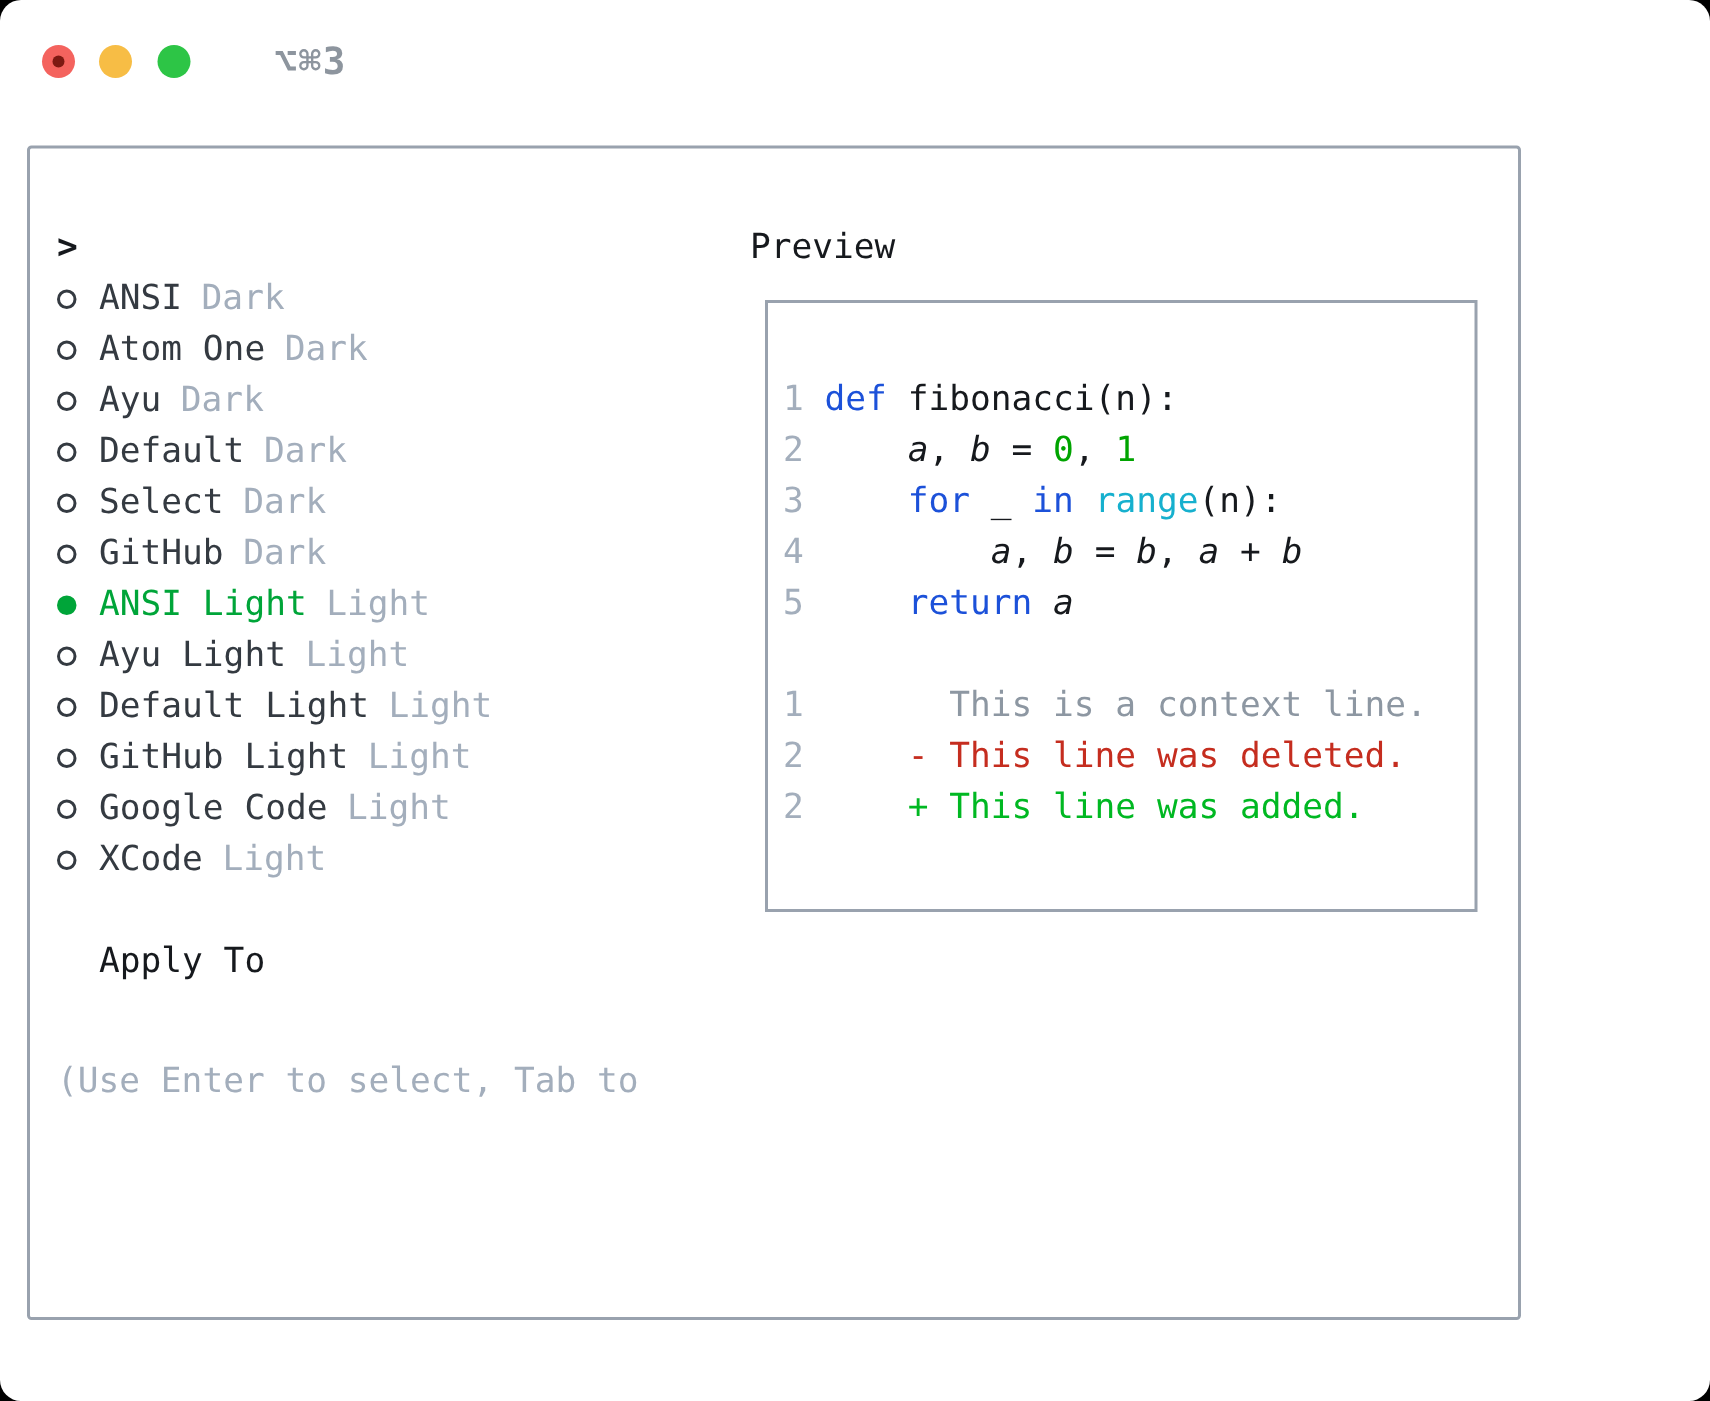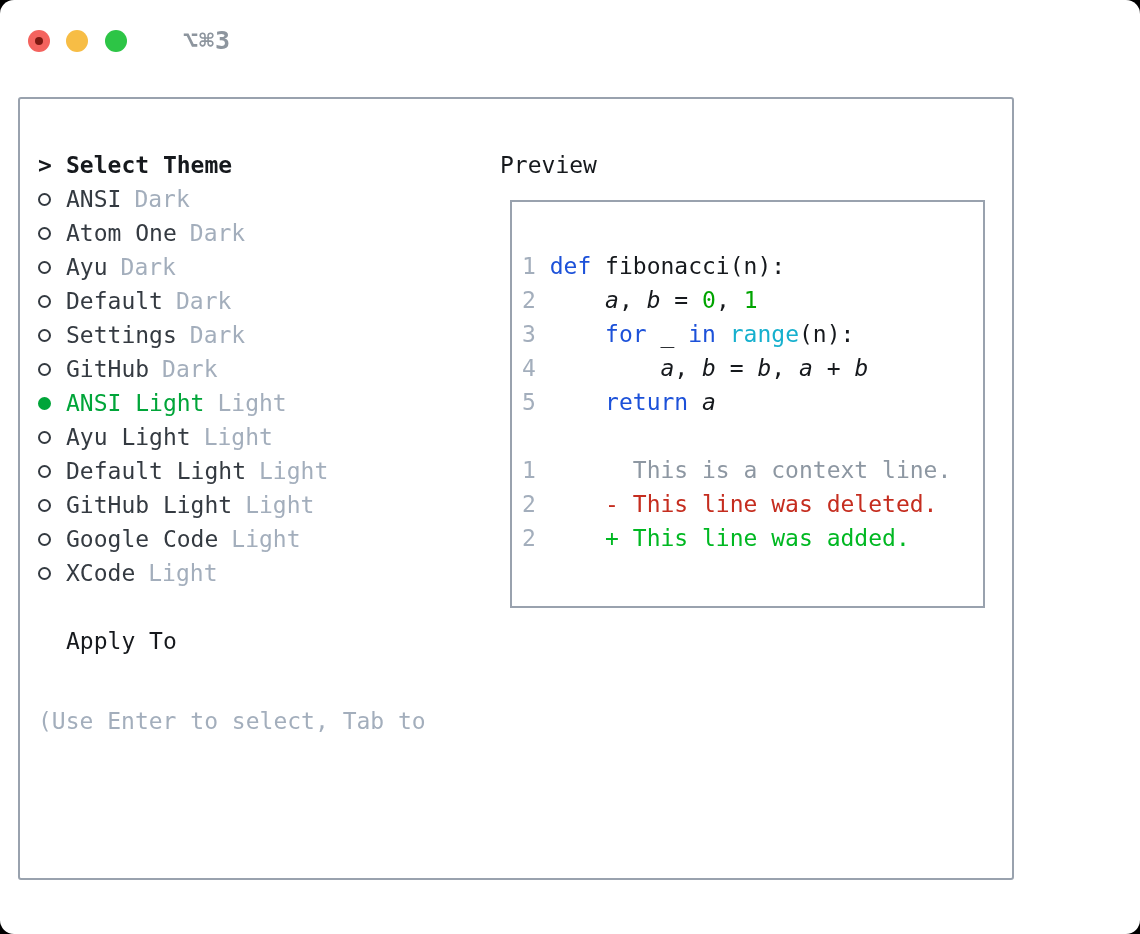--- a/index.html
+++ b/index.html
@@ -100,21 +100,20 @@
     <span class="shortcut">⌥⌘3</span>
   </div>
 
   <div class="panel">
 
     <div class="left-col">
       <div class="row">
         <span class="marker">
             <span class="chev">&gt;</span>
           </span>
-        <span class="header-text">Select Theme</span>
       </div>
 
       <div id="theme-items">
           <div class="row">
             <span class="marker">
               <span class="radio"></span>
             </span>
             <span class="item-name">ANSI</span>
             <span class="item-tag">Dark</span>
           </div>
@@ -136,21 +135,21 @@
             <span class="marker">
               <span class="radio"></span>
             </span>
             <span class="item-name">Default</span>
             <span class="item-tag">Dark</span>
           </div>
           <div class="row">
             <span class="marker">
               <span class="radio"></span>
             </span>
-            <span class="item-name">Settings</span>
+            <span class="item-name">Select</span>
             <span class="item-tag">Dark</span>
           </div>
           <div class="row">
             <span class="marker">
               <span class="radio"></span>
             </span>
             <span class="item-name">GitHub</span>
             <span class="item-tag">Dark</span>
           </div>
           <div class="row selected">

